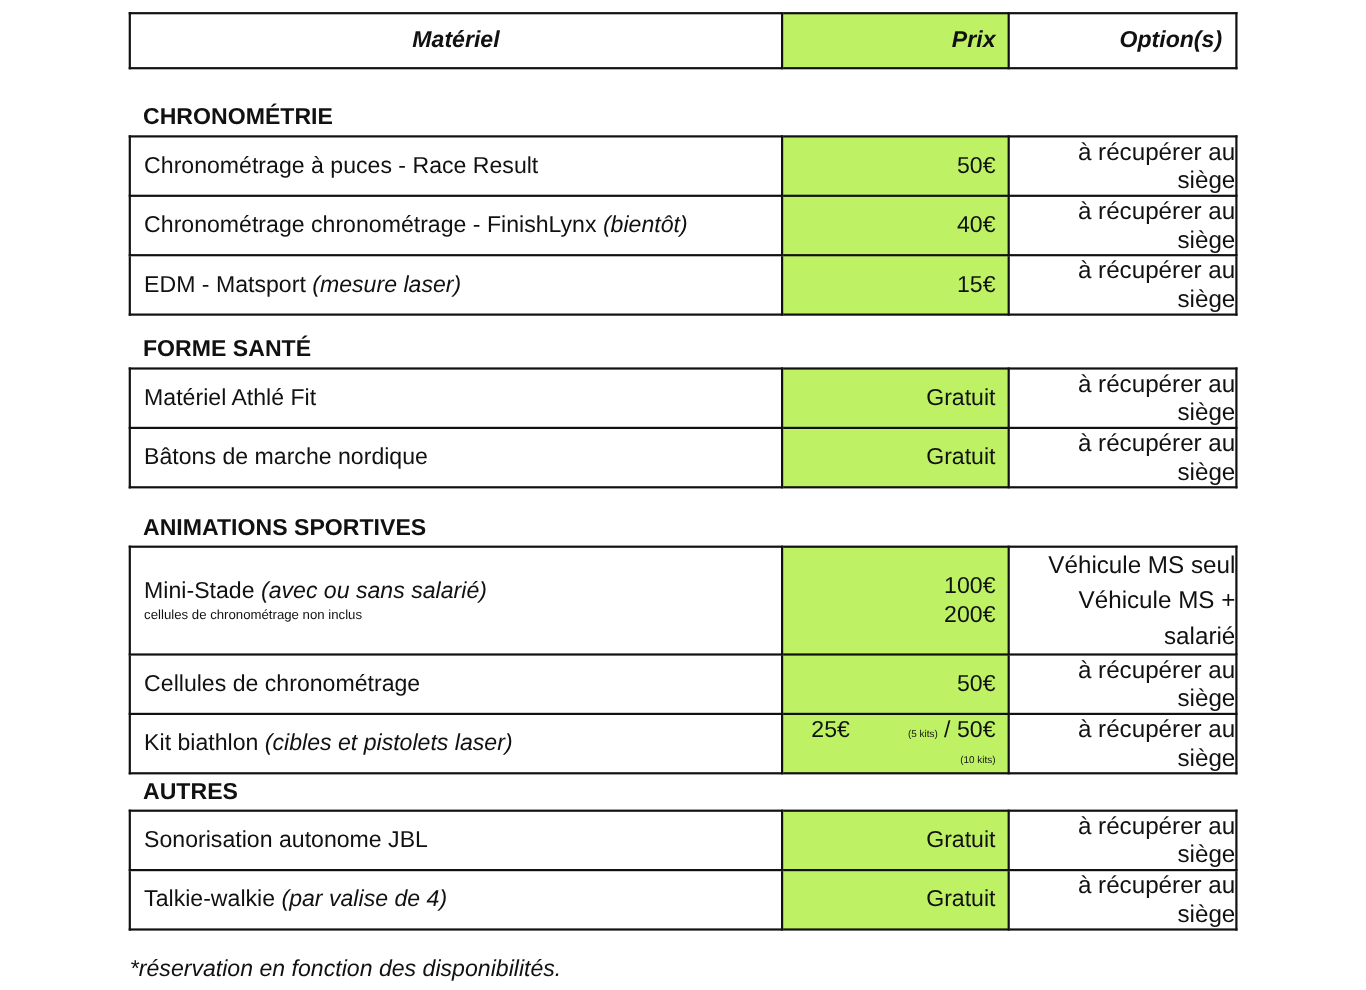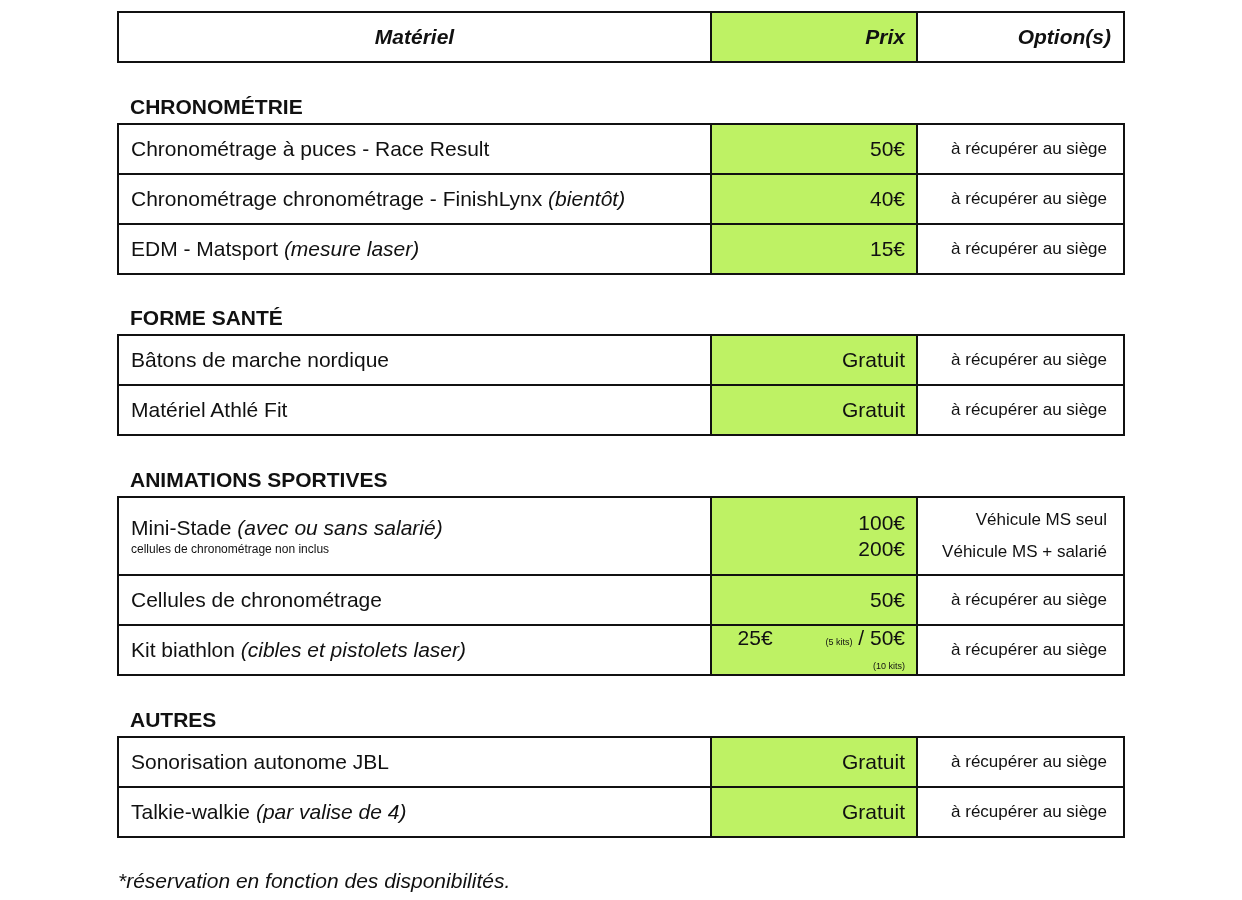--- a/index.html
+++ b/index.html
@@ -12,21 +12,21 @@
       border-collapse: collapse; table-layout: fixed;
     }
     .tbl td {
       border: 2px solid #111; padding: 0 12px; box-sizing: border-box;
       font-size: 21px; vertical-align: middle; margin-top: 47px;
     }
     .tbl col.c1 { width: 593px; }
     .tbl col.c2 { width: 206px; }
     .tbl col.c3 { width: 207px; }
     .tbl td.price { background: #bef264; text-align: right; padding-right: 11px; }
-    .tbl td.opt { text-align: right; font-size: 17px; padding-right: 16px; }
+    .tbl td.opt { text-align: right; font-size: 22px; padding-right: 0; }
     .tbl tr { height: 50px; }
     .hdr td { font-weight: bold; font-style: italic; font-size: 21px; }
     .hdr td.h1 { text-align: center; }
     .hdr td.h2, .hdr td.h3 { text-align: right; }
     .section-title {
       position: absolute; left: 130px; font-weight: bold; font-size: 21px;
     }
     .it { font-style: italic; }
     .sub { font-size: 12px; display: block; margin-top: 2px; }
     .small { font-size: 9px; padding-left: 47px; }
@@ -83,26 +83,26 @@
 
 <div class="section-title" style="top:306px;">FORME SANTÉ</div>
 <table class="tbl" style="top:334px;">
   <colgroup>
       <col class="c1">
       <col class="c2">
       <col class="c3">
     </colgroup>
   <tbody>
       <tr>
-    <td>Bâtons de marche nordique</td>
+    <td>Matériel Athlé Fit</td>
     <td class="price">Gratuit</td>
     <td class="opt">à récupérer au siège</td>
   </tr>
   <tr>
-    <td>Matériel Athlé Fit</td>
+    <td>Bâtons de marche nordique</td>
     <td class="price">Gratuit</td>
     <td class="opt">à récupérer au siège</td>
   </tr>
 </tbody>
   </table>
 
 <div class="section-title" style="top:468px;">ANIMATIONS SPORTIVES</div>
 <table class="tbl" style="top:496px;">
   <colgroup>
       <col class="c1">

